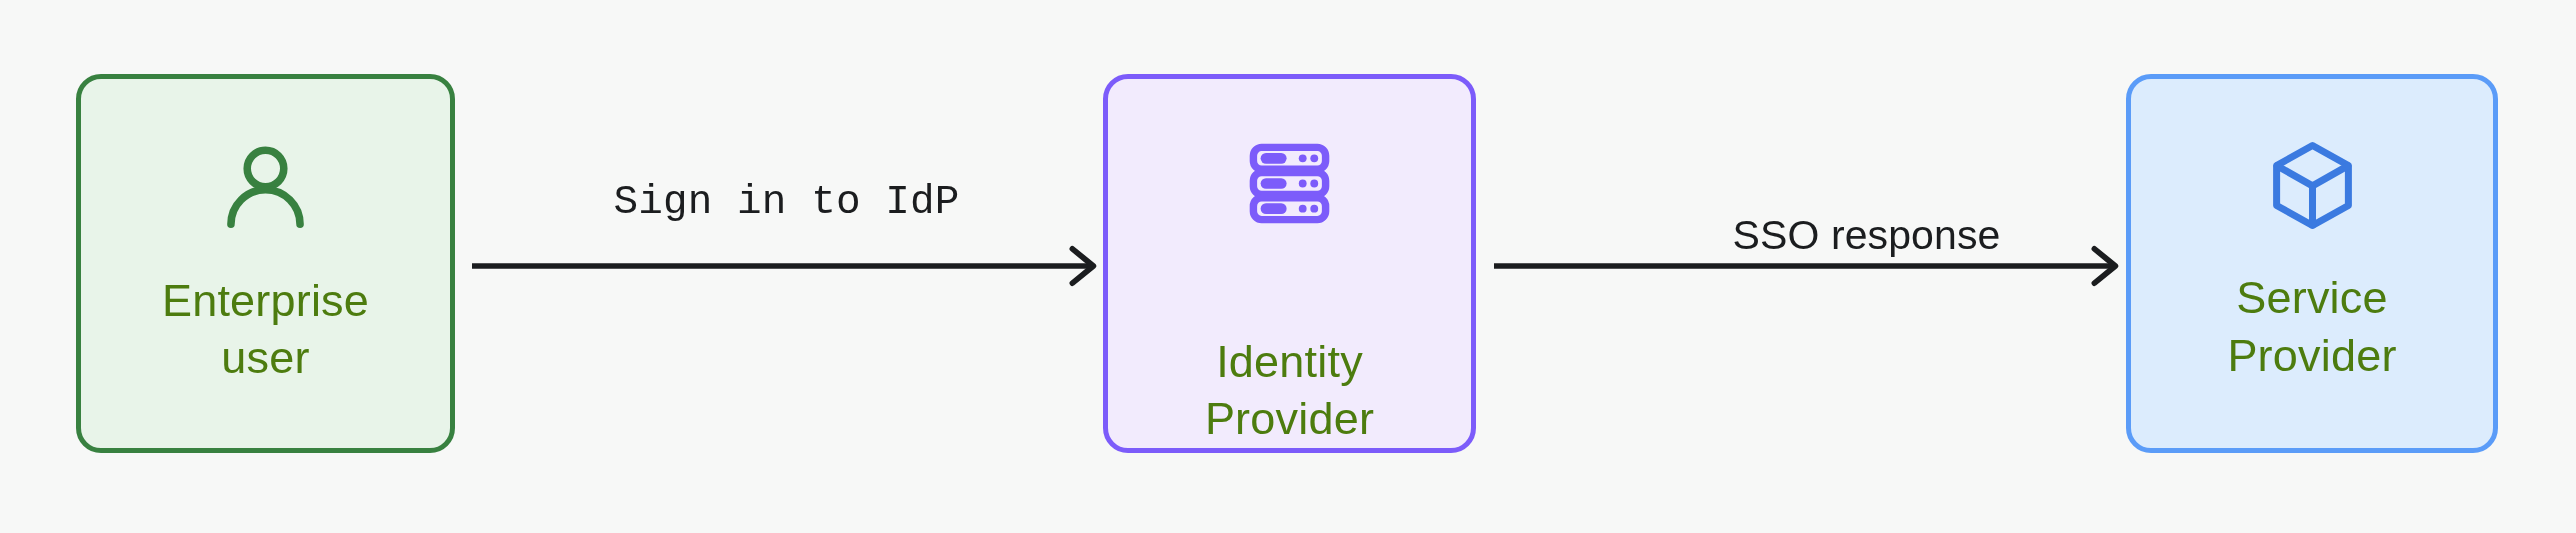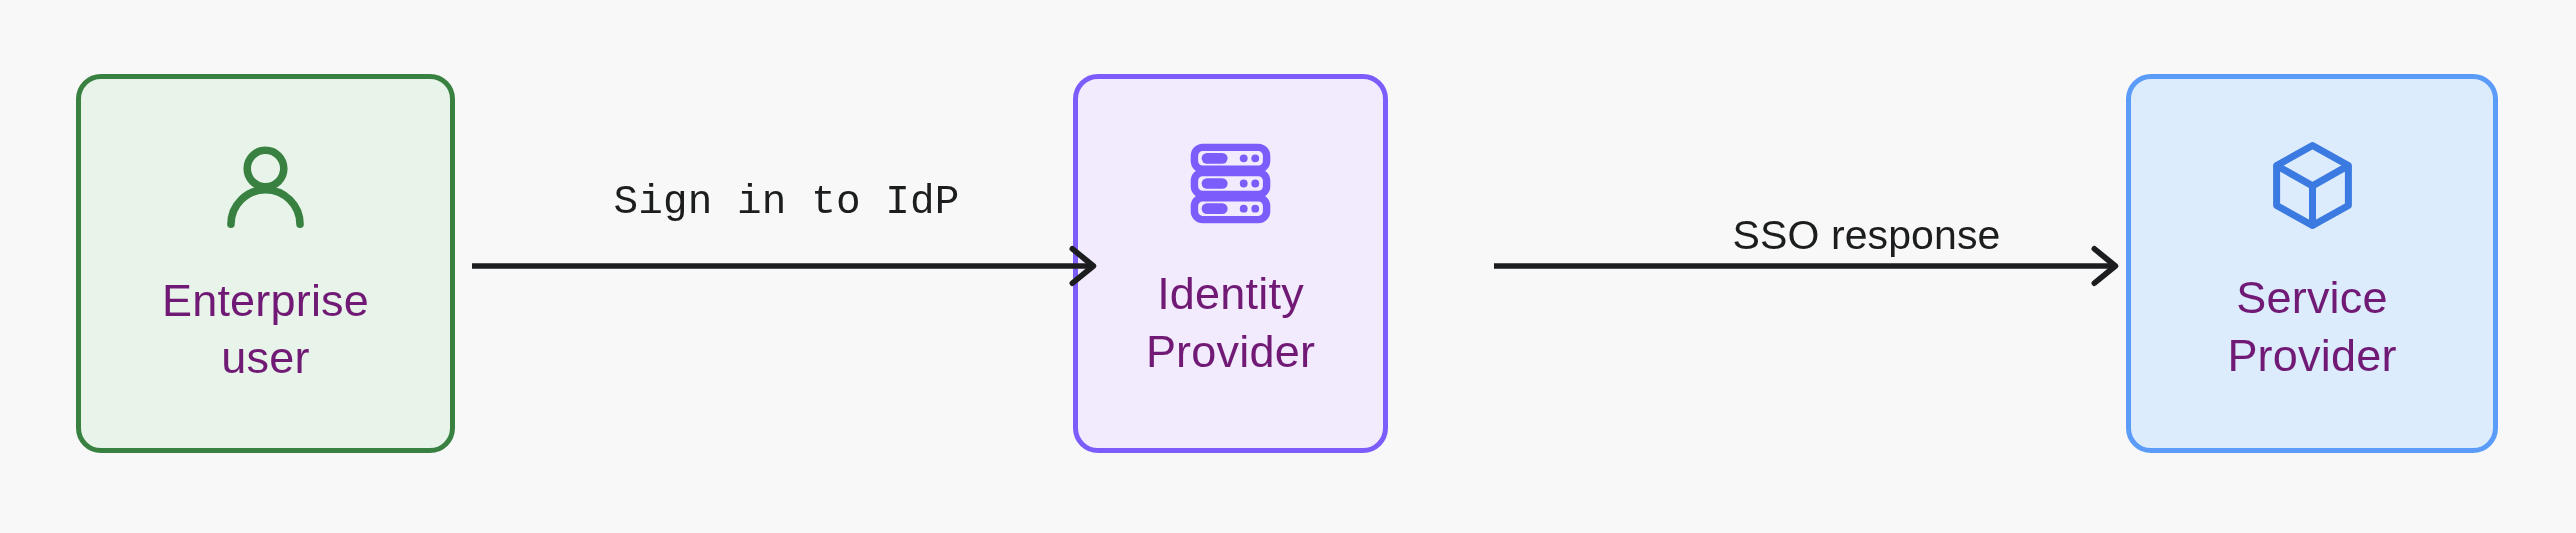--- a/index.html
+++ b/index.html
@@ -32,46 +32,47 @@
     flex-direction: column;
     align-items: center;
     justify-content: flex-start;
   }
   .node-icon {
     display: block;
     line-height: 0;
   }
   .node-label {
     text-align: center;
-    color: #701a75;
+    color: #4d7c0f;
     font-size: 45px;
     line-height: 1.28;
     letter-spacing: 0.2px;
     white-space: pre-line;
     font-weight: 400;
   }
 
   #node-enterprise-user {
     left: 76px;
     top: 74px;
     width: 379px;
     height: 379px;
     background: #e8f4e9;
     border-color: #388140;
   }
   #node-enterprise-user .node-icon { margin-top: 55px; }
   #node-enterprise-user .node-label { margin-top: 30.5px; }
 
   #node-identity-provider {
-    left: 1073px;
+    left: 1103px;
     top: 74px;
-    width: 315px;
+    width: 373px;
     height: 379px;
     background: #f2ebfd;
     border-color: #7c5cfa;
+    justify-content: space-between;
   }
   #node-identity-provider .node-icon { margin-top: 55px; }
   #node-identity-provider .node-label { margin-top: 32px; }
 
   #node-service-provider {
     left: 2126px;
     top: 74px;
     width: 372px;
     height: 379px;
     background: #dcecfd;

